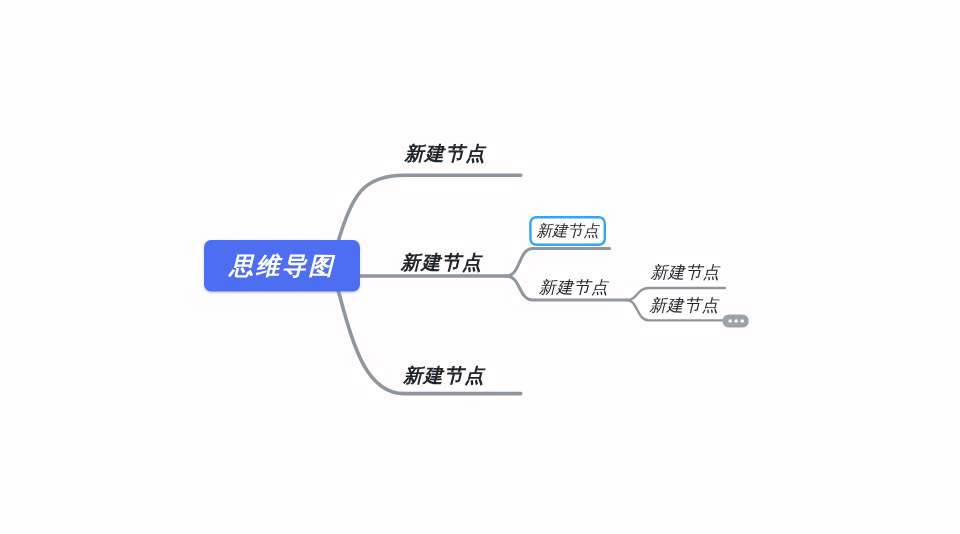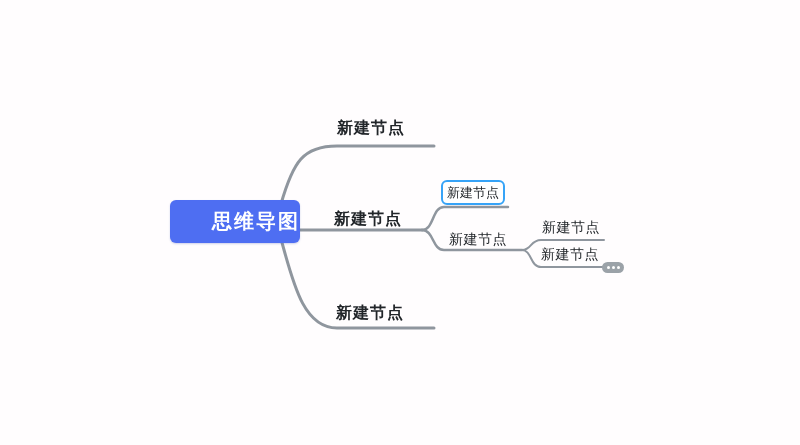--- a/index.html
+++ b/index.html
@@ -19,33 +19,34 @@
     left: 0; top: 0;
     width: 800px;
     height: 445px;
   }
   .node {
     position: absolute;
     color: var(--node-text, #212529);
     white-space: nowrap;
     cursor: pointer;
     user-select: none;
+    font-style: italic;
   }
   .root-node {
     left: 170px; top: 200px;
     width: 130px; height: 43px;
     background: var(--root-fill, #4e6ef2);
     border-radius: 6px;
     color: var(--root-text, #ffffff);
     font-size: 20px;
     font-weight: 600;
     letter-spacing: 2px;
     display: flex;
     align-items: center;
-    justify-content: flex-end;
+    justify-content: center;
     box-shadow: 0 1px 2px rgba(60,80,180,0.25);
   }
   .lvl2 {
     font-size: 16px;
     font-weight: 600;
     letter-spacing: 1px;
   }
   .node-top    { left: 337px; top: 118px; }
   .node-middle { left: 334px; top: 209px; }
   .node-bottom { left: 336px; top: 303px; }

